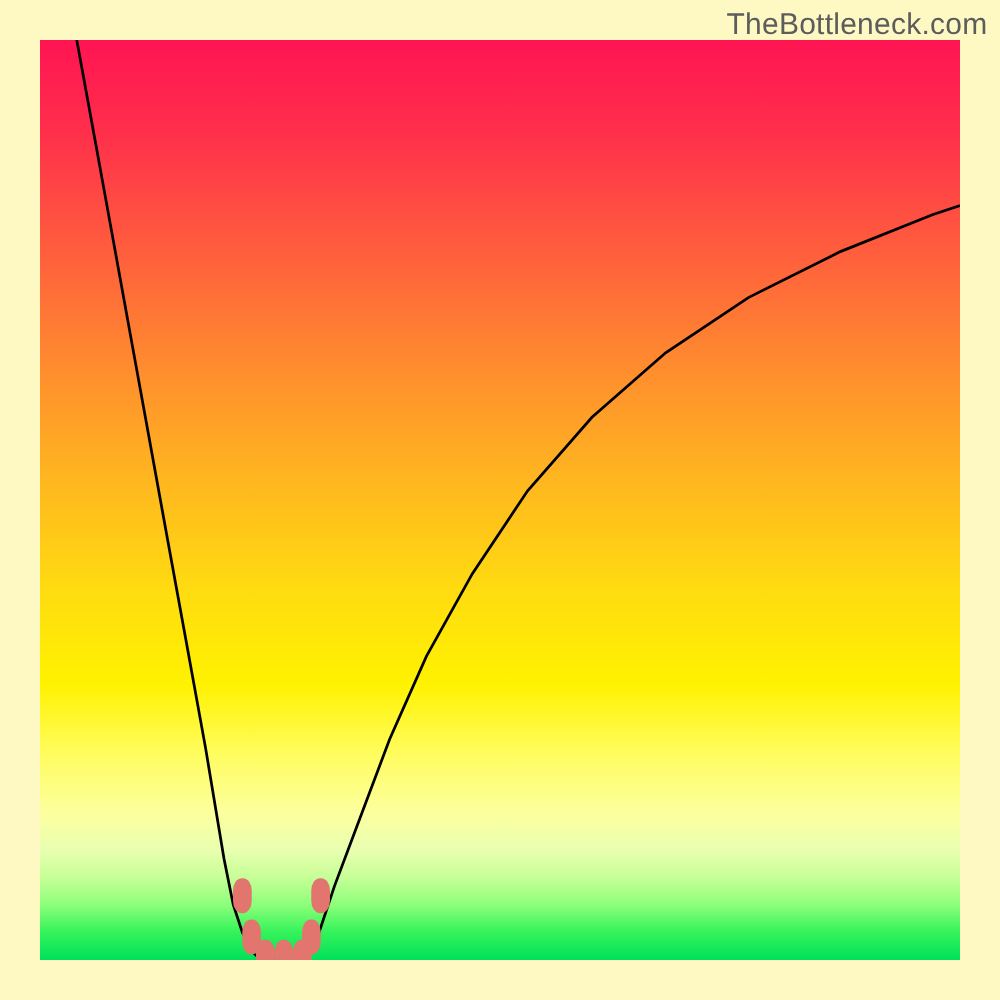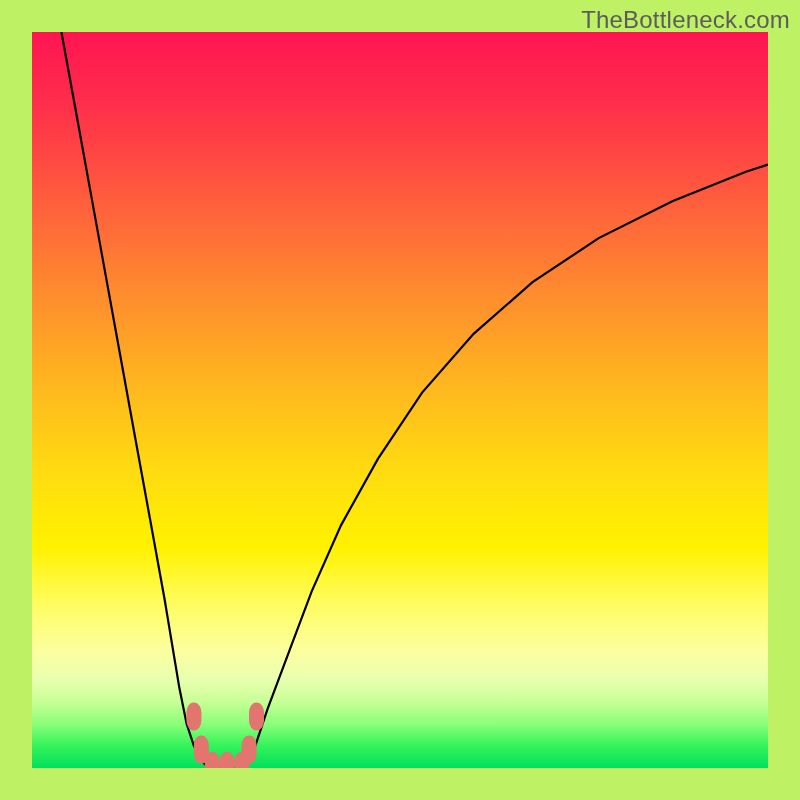--- a/index.html
+++ b/index.html
@@ -7,21 +7,21 @@
     padding: 0;
     width: 800px;
     height: 800px;
     background: #000;
     overflow: hidden;
     font-family: Arial, Helvetica, sans-serif;
   }
   .frame {
     position: absolute;
     inset: 0;
-    background: #bef264;
+    background: #fef9c3;
   }
   .plot-area {
     position: absolute;
     left: 32px;
     top: 32px;
     width: 736px;
     height: 736px;
     background: linear-gradient(
       to bottom,
       #ff1452 0%,

